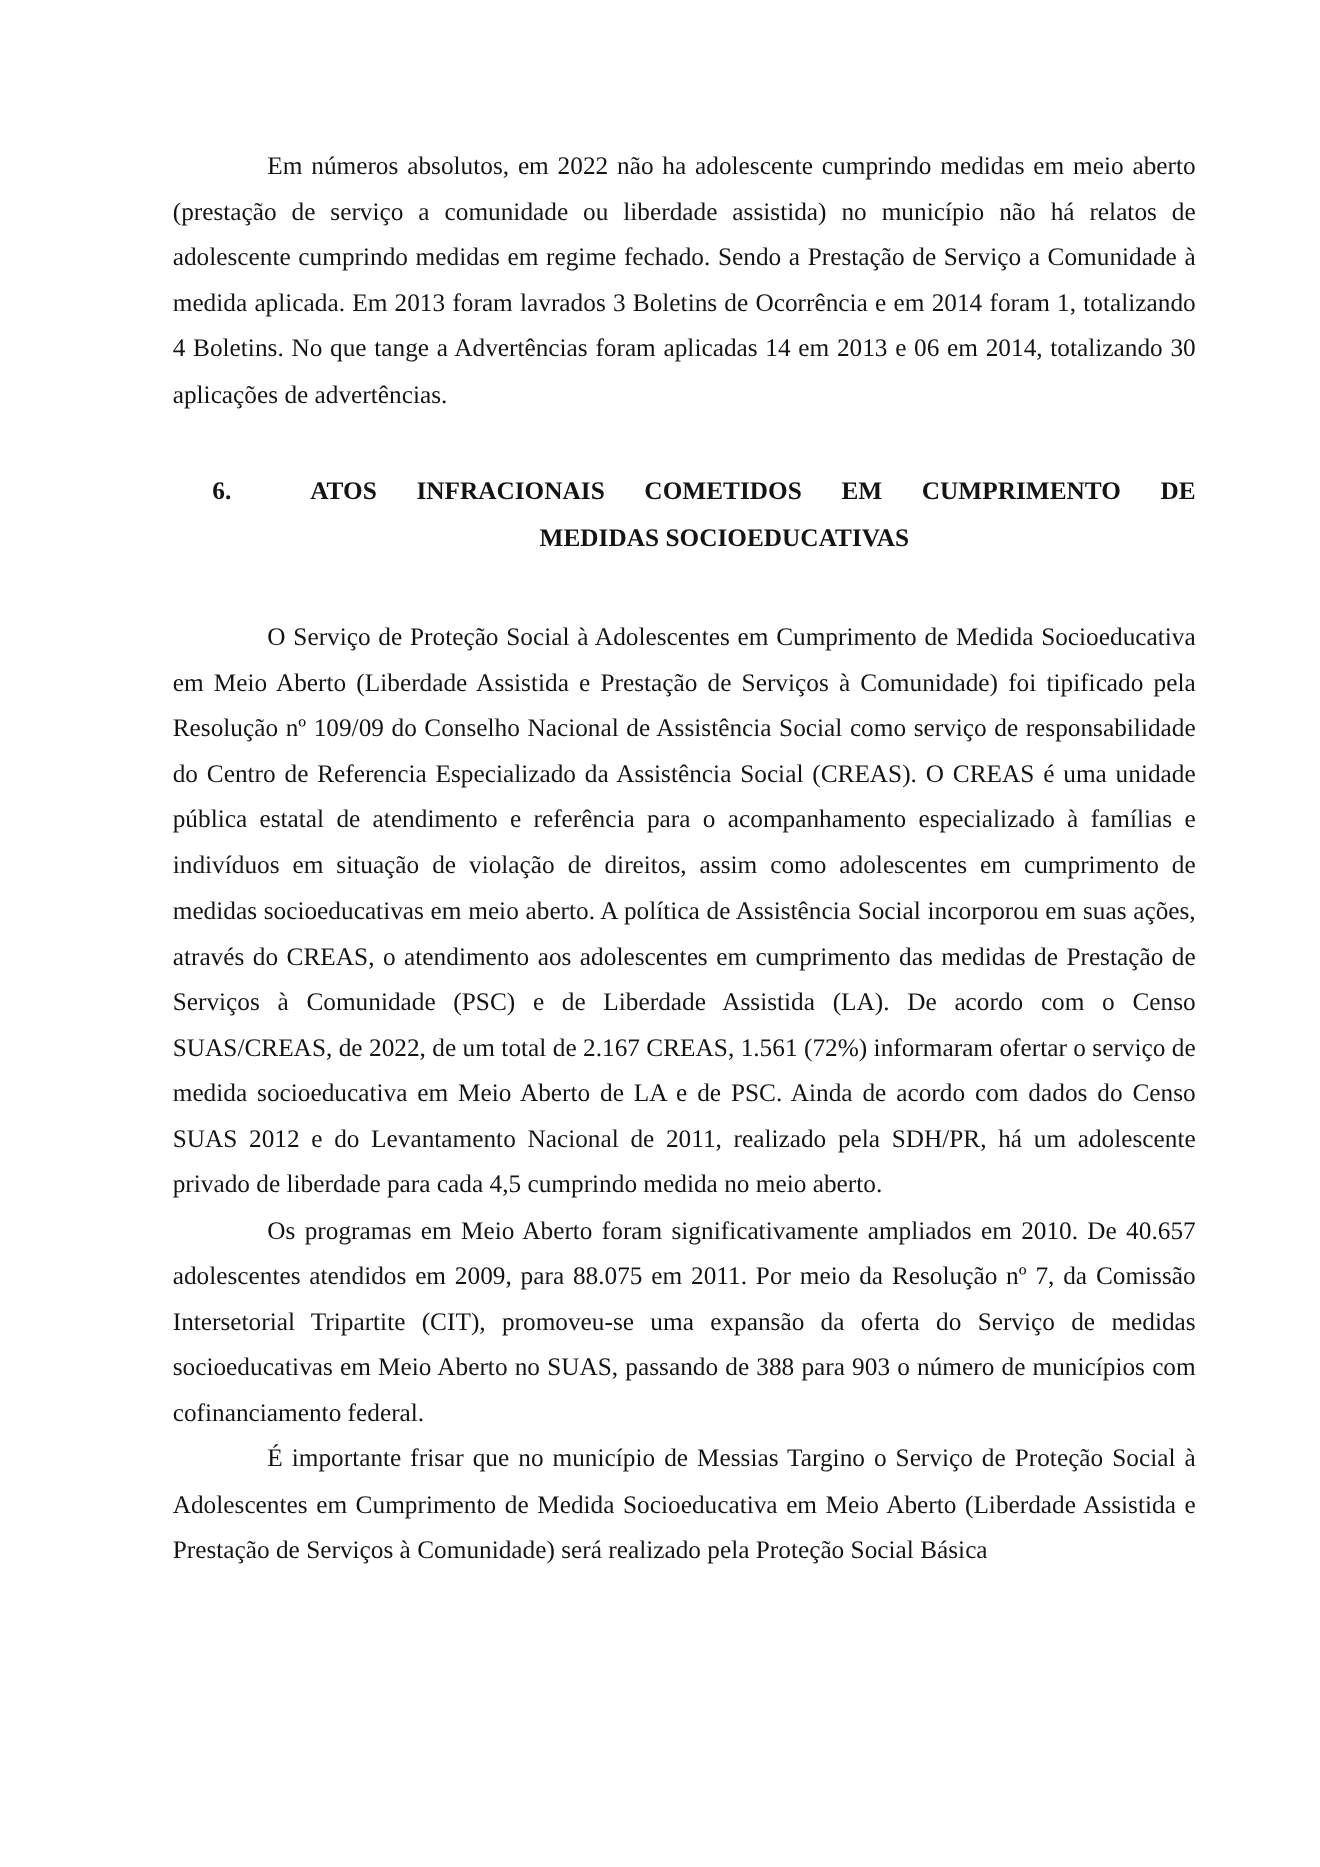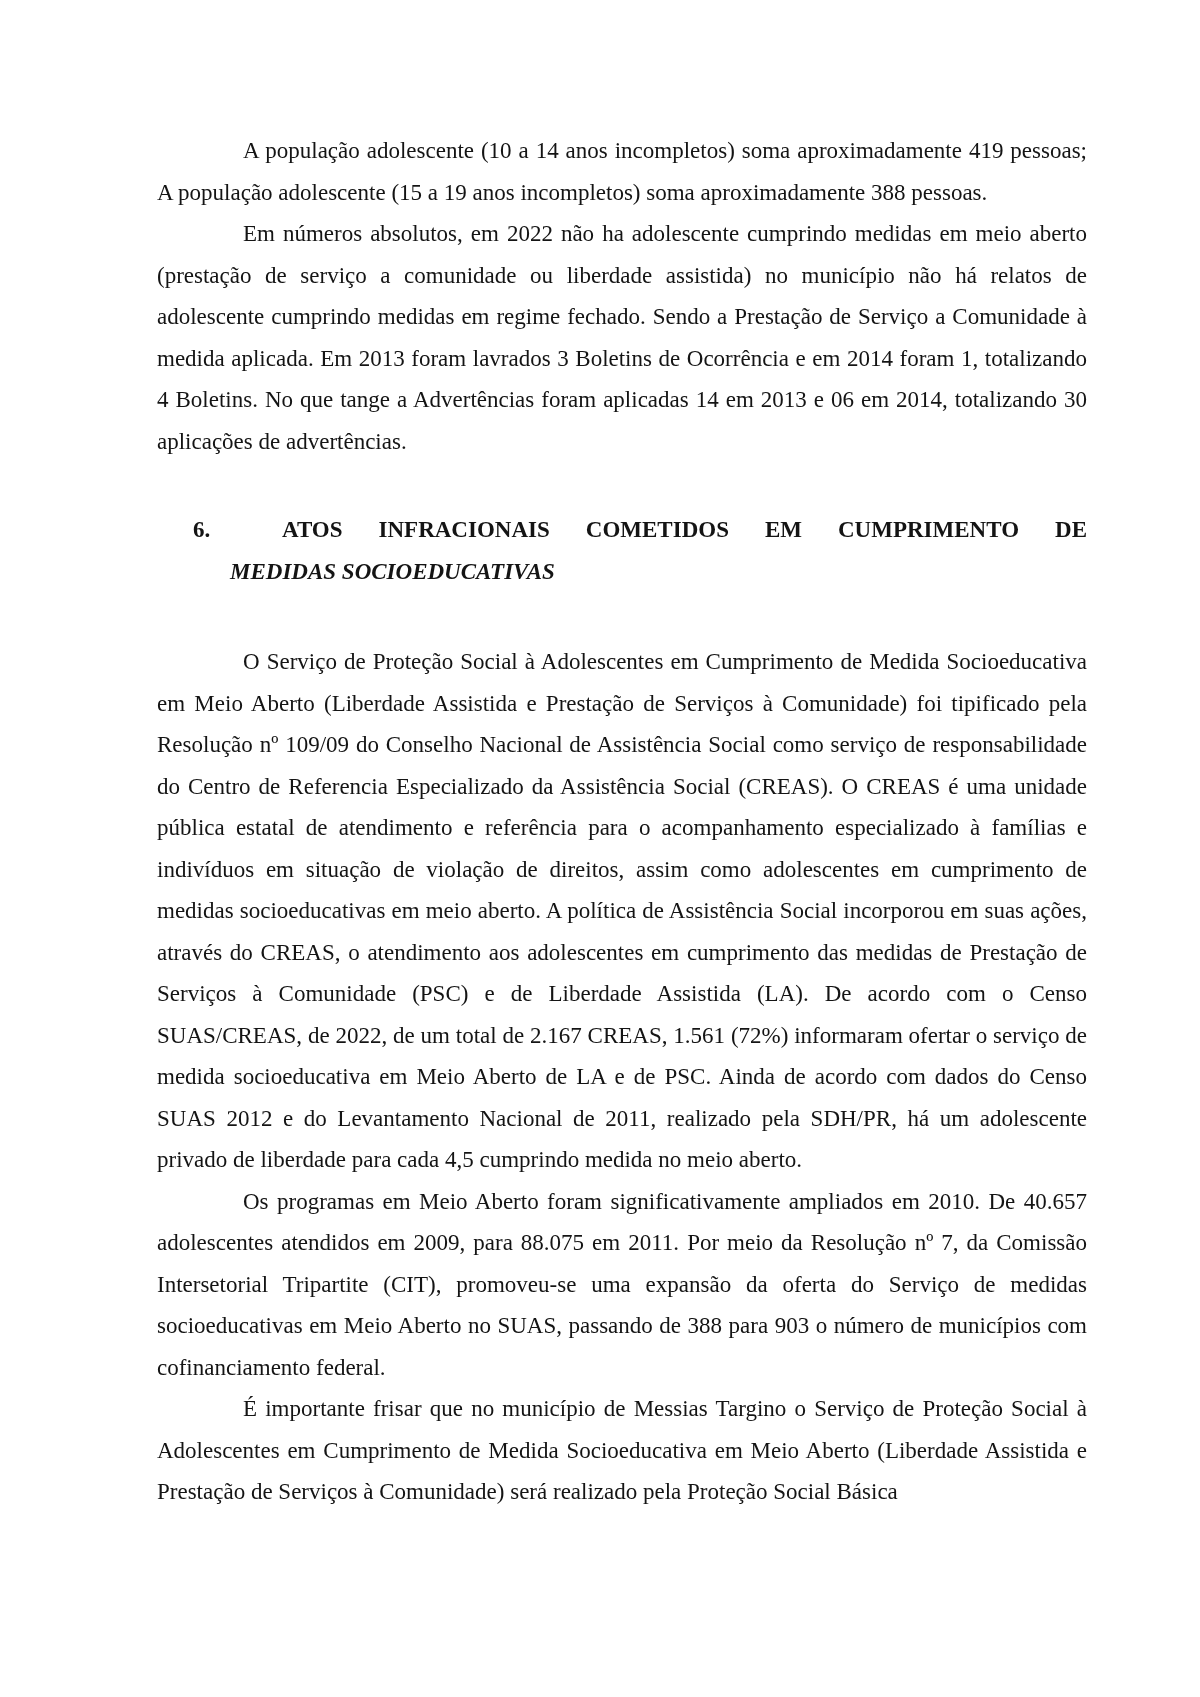--- a/index.html
+++ b/index.html
@@ -41,32 +41,30 @@
     text-align-last: justify;
     text-indent: -37px;
     margin-top: 20px;
   }
   .heading-number {
     display: inline-block;
     width: 89px;
     text-indent: 0;
   }
   .heading-line2 {
-    text-align: left;
+    text-align: center;
     text-indent: 0;
-    font-style: italic;
   }
 </style>
 </head>
 <body>
 
 <div class="page">
   <div class="content">
 
-    <p class="para">A população adolescente (10 a 14 anos incompletos) soma aproximadamente 419 pessoas; A população adolescente (15 a 19 anos incompletos) soma aproximadamente 388 pessoas.</p>
 
     <p class="para gap-lg">Em números absolutos, em 2022 não ha adolescente cumprindo medidas em meio aberto (prestação de serviço a comunidade ou liberdade assistida) no município não há relatos de adolescente cumprindo medidas em regime fechado. Sendo a Prestação de Serviço a Comunidade à medida aplicada. Em 2013 foram lavrados 3 Boletins de Ocorrência e em 2014 foram 1, totalizando 4 Boletins. No que tange a  Advertências foram aplicadas 14 em 2013 e 06 em 2014, totalizando 30 aplicações de advertências.</p>
 
     <div class="heading">
       <div class="heading-line1"><span class="heading-number">6.</span><span>ATOS INFRACIONAIS COMETIDOS EM CUMPRIMENTO DE</span></div>
       <div class="heading-line2">MEDIDAS SOCIOEDUCATIVAS</div>
     </div>
 
     <p class="para">O Serviço de Proteção Social à Adolescentes em Cumprimento de Medida Socioeducativa em Meio Aberto (Liberdade Assistida e Prestação de Serviços à Comunidade) foi tipificado pela Resolução nº 109/09 do Conselho Nacional de Assistência Social como serviço de responsabilidade do Centro de Referencia Especializado da Assistência Social (CREAS). O CREAS é uma unidade pública estatal de atendimento e referência para o acompanhamento especializado à famílias e indivíduos em situação de violação de direitos, assim como adolescentes em cumprimento de medidas socioeducativas em meio aberto. A política de Assistência Social incorporou em suas ações, através do CREAS, o atendimento aos adolescentes em cumprimento das medidas de Prestação de Serviços à Comunidade (PSC) e de Liberdade Assistida (LA). De acordo com o Censo SUAS/CREAS, de 2022, de um total de 2.167 CREAS, 1.561 (72%) informaram ofertar o serviço de medida socioeducativa em Meio Aberto de LA e de PSC. Ainda de acordo com dados do Censo SUAS 2012 e do Levantamento Nacional de 2011, realizado pela SDH/PR, há um adolescente privado de liberdade para cada 4,5 cumprindo medida no meio aberto.</p>
 

